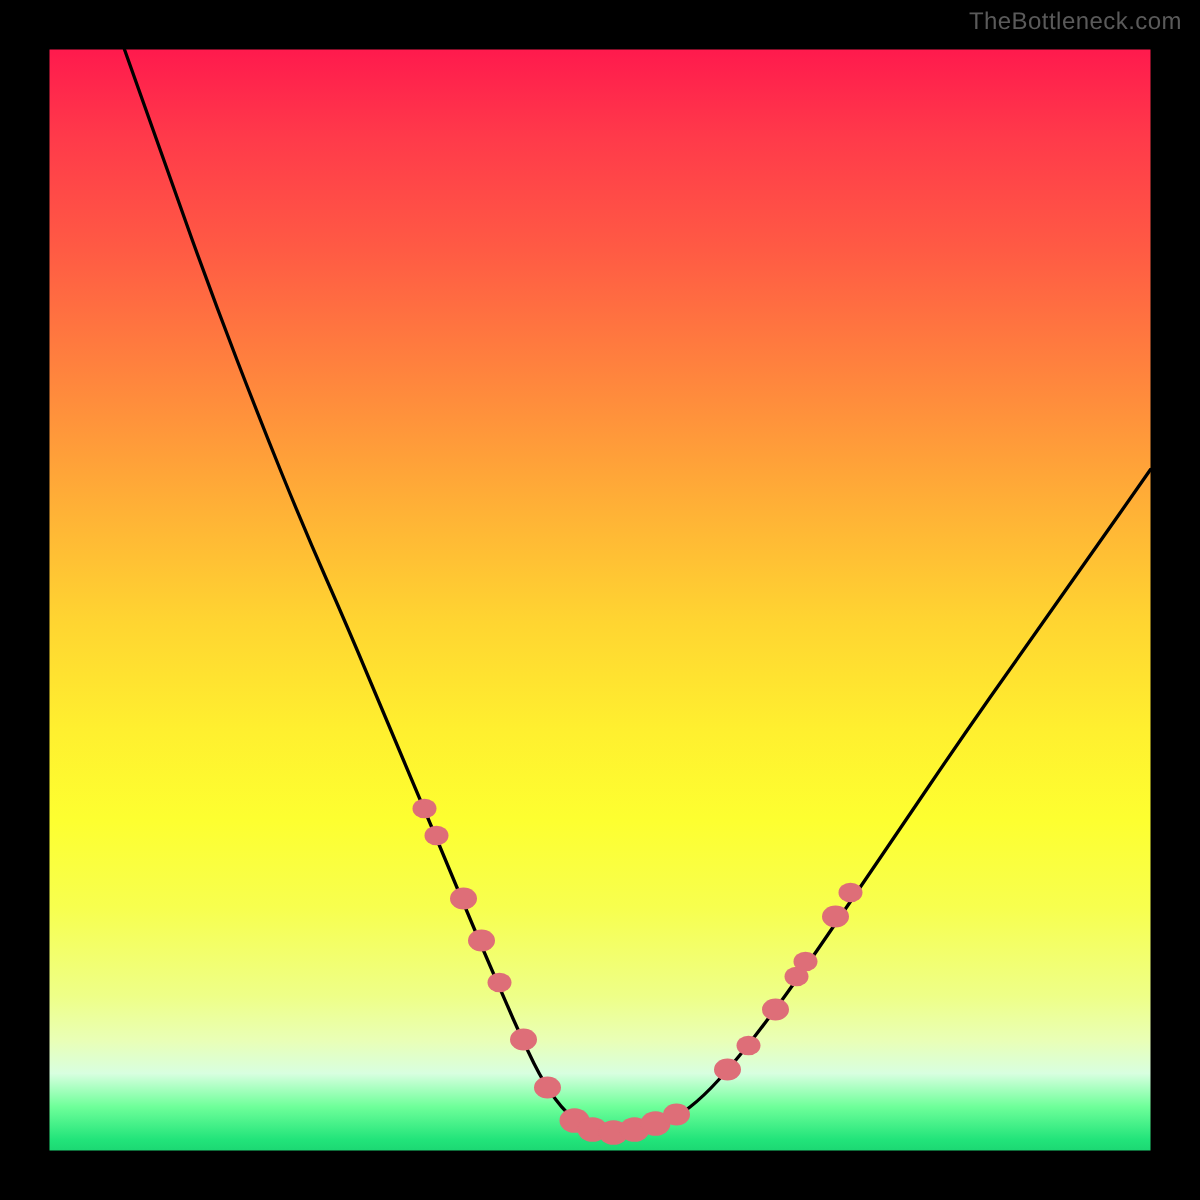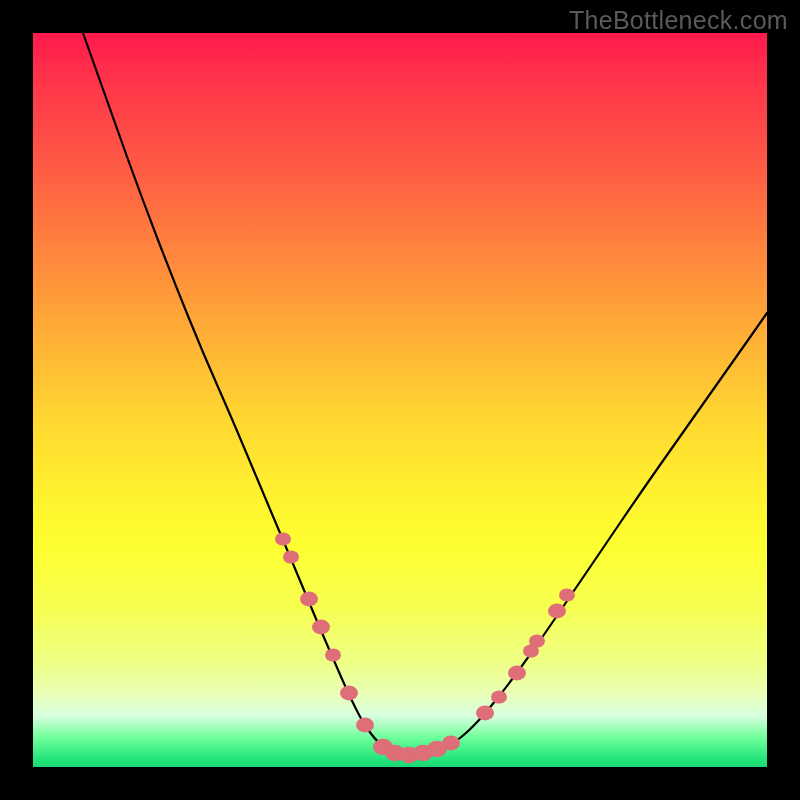--- a/index.html
+++ b/index.html
@@ -42,21 +42,21 @@
       #6fff9a 96%,
       #22e47a 99%,
       #1cd873 100%
     );
   }
   .watermark {
     position: absolute;
     top: 6px;
     right: 12px;
     color: #5a5a5a;
-    font-size: 25px;
+    font-size: 16px;
     font-weight: 500;
     letter-spacing: 0.3px;
     user-select: none;
   }
   svg.curve {
     position: absolute;
     left: 0;
     top: 0;
     width: 734px;
     height: 734px;

